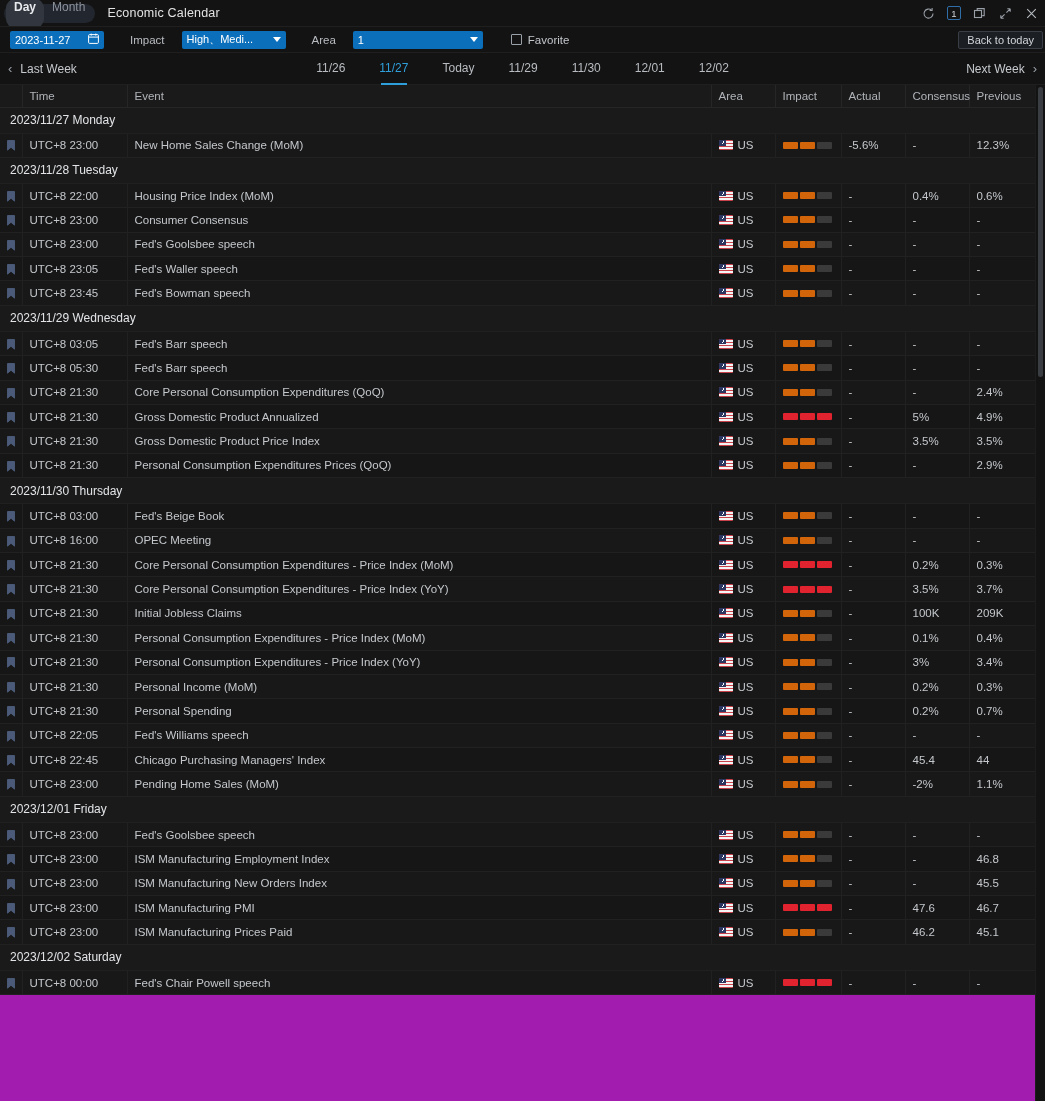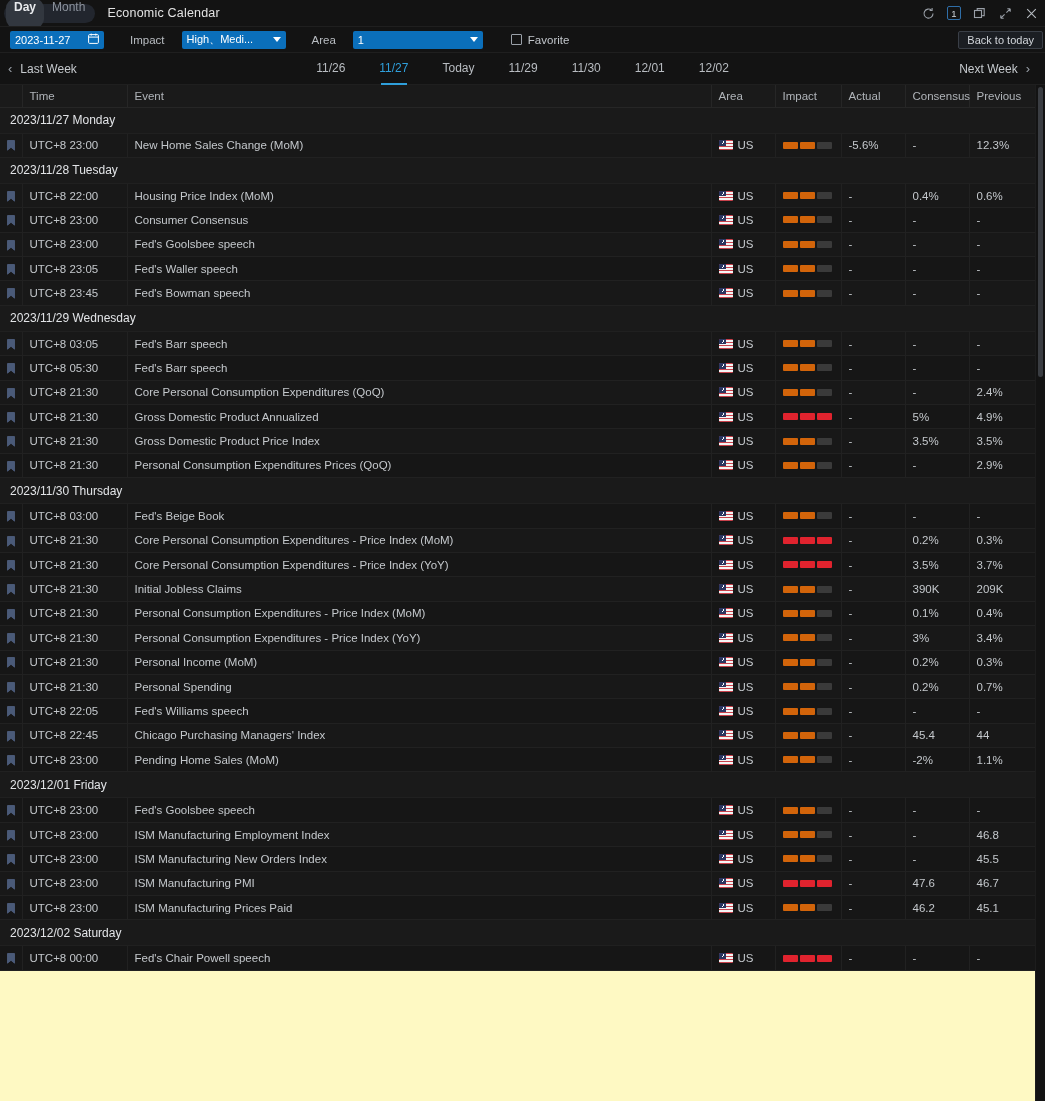--- a/index.html
+++ b/index.html
@@ -66,35 +66,35 @@
   }
 
   
   .weeknav {
     height: 32px; display:flex; align-items:center; position: relative;
     border-bottom: 1px solid #1f1f1f; background:#131313;
     flex: 0 0 32px;
   }
   .wn-side { display:flex; align-items:center; gap:8px; font-size: 12px; color:#c6cace; }
   .wn-left { position:absolute; left: 8px; }
-  .wn-right { position:absolute; right: 15px; }
+  .wn-right { position:absolute; right: 8px; }
   .chev { color:#9aa0a8; font-size: 13px; line-height: 1; }
   .wn-days { margin: 0 auto; display:flex; align-items:center; gap: 0; height: 32px; }
   .wn-day {
     font-size: 12px; color:#b8bcc1; padding: 0 17px; height:32px; line-height: 31px;
     position: relative; white-space: nowrap;
   }
   .wn-day.active { color:#2f9fdb; }
   .wn-day.active::after {
     content:""; position:absolute; left: 50%; transform: translateX(-50%);
     bottom: 0; width: 26px; height: 2px; background: #2f9fdb;
   }
 
   
-  .tablewrap { flex: 1 1 auto; overflow: hidden; position: relative; background:#fef9c3; }
+  .tablewrap { flex: 1 1 auto; overflow: hidden; position: relative; background:#a21caf; }
   table.cal { width: 1035px; border-collapse: collapse; table-layout: fixed; }
   table.cal th {
     background: #1a1a1a; color: #b0b4b9; font-weight: normal; font-size: 11.5px;
     text-align: left; height: 22px; padding: 0 7px;
     border-right: 1px solid #262626; border-bottom: 1px solid #262626;
   }
   table.cal th.c-star { width: 22px; padding: 0; border-right: 1px solid #262626;}
   table.cal th.c-time { width: 105px; }
   table.cal th.c-event { width: 584px; }
   table.cal th.c-area { width: 64px; }
@@ -569,20 +569,43 @@
               </span>
             </td>
             <td>-</td>
             <td>-</td>
             <td class="last">-</td>
           </tr>
           <tr class="evrow">
             <td class="star"><span class="bookmark"><svg width="8" height="11" viewBox="0 0 8 11">
                   <path d="M0.5 0.5 H7.5 V10.2 L4 7.3 L0.5 10.2 Z" fill="#4a5a78" stroke="#55668a" stroke-width="0.7"></path>
                 </svg></span></td>
+            <td>UTC+8 16:00</td>
+            <td>OPEC Meeting</td>
+            <td>
+              <span class="flagcell">
+                <span class="usflag"></span>
+                <span>US</span>
+              </span>
+            </td>
+            <td>
+              <span class="impactbars">
+                <span class="ibar on-med"></span>
+                <span class="ibar on-med"></span>
+                <span class="ibar"></span>
+              </span>
+            </td>
+            <td>-</td>
+            <td>-</td>
+            <td class="last">-</td>
+          </tr>
+          <tr class="evrow">
+            <td class="star"><span class="bookmark"><svg width="8" height="11" viewBox="0 0 8 11">
+                  <path d="M0.5 0.5 H7.5 V10.2 L4 7.3 L0.5 10.2 Z" fill="#4a5a78" stroke="#55668a" stroke-width="0.7"></path>
+                </svg></span></td>
             <td>UTC+8 21:30</td>
             <td>Core Personal Consumption Expenditures - Price Index (MoM)</td>
             <td>
               <span class="flagcell">
                 <span class="usflag"></span>
                 <span>US</span>
               </span>
             </td>
             <td>
               <span class="impactbars">
@@ -631,21 +654,21 @@
               </span>
             </td>
             <td>
               <span class="impactbars">
                 <span class="ibar on-med"></span>
                 <span class="ibar on-med"></span>
                 <span class="ibar"></span>
               </span>
             </td>
             <td>-</td>
-            <td>390K</td>
+            <td>100K</td>
             <td class="last">209K</td>
           </tr>
           <tr class="evrow">
             <td class="star"><span class="bookmark"><svg width="8" height="11" viewBox="0 0 8 11">
                   <path d="M0.5 0.5 H7.5 V10.2 L4 7.3 L0.5 10.2 Z" fill="#4a5a78" stroke="#55668a" stroke-width="0.7"></path>
                 </svg></span></td>
             <td>UTC+8 21:30</td>
             <td>Personal Consumption Expenditures - Price Index (MoM)</td>
             <td>
               <span class="flagcell">

